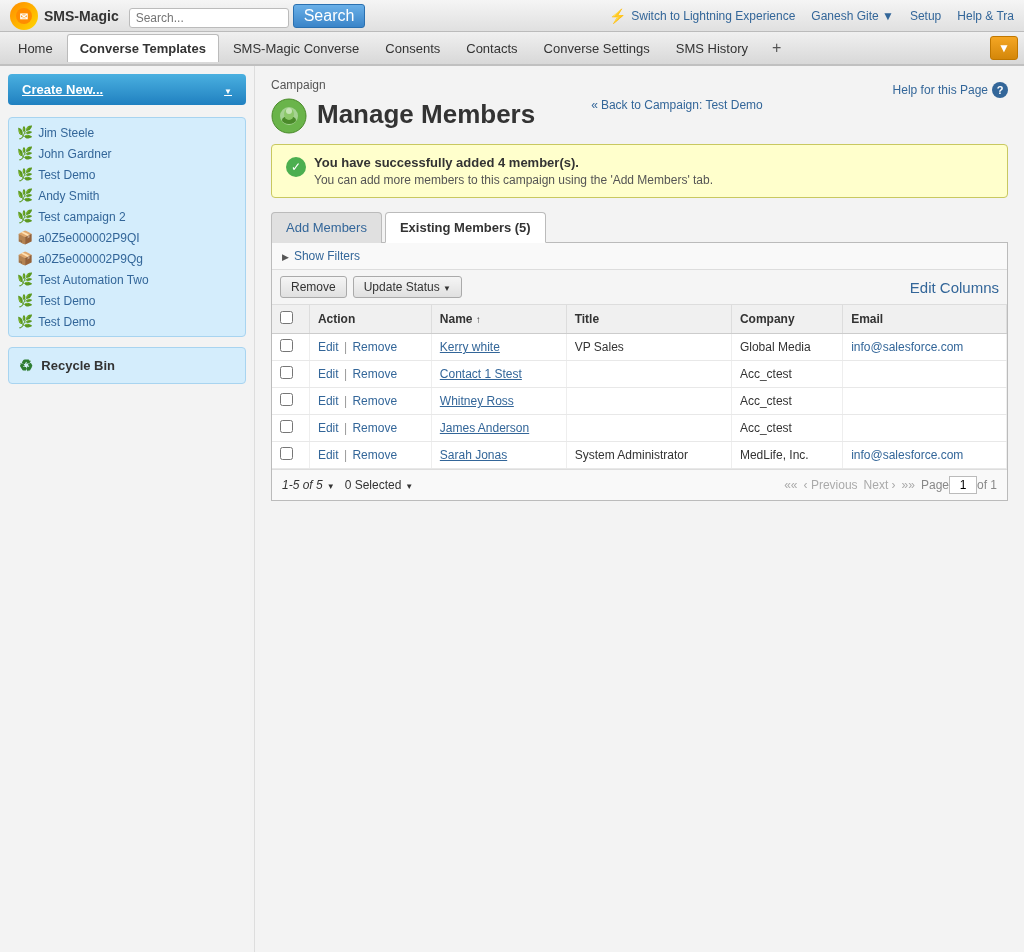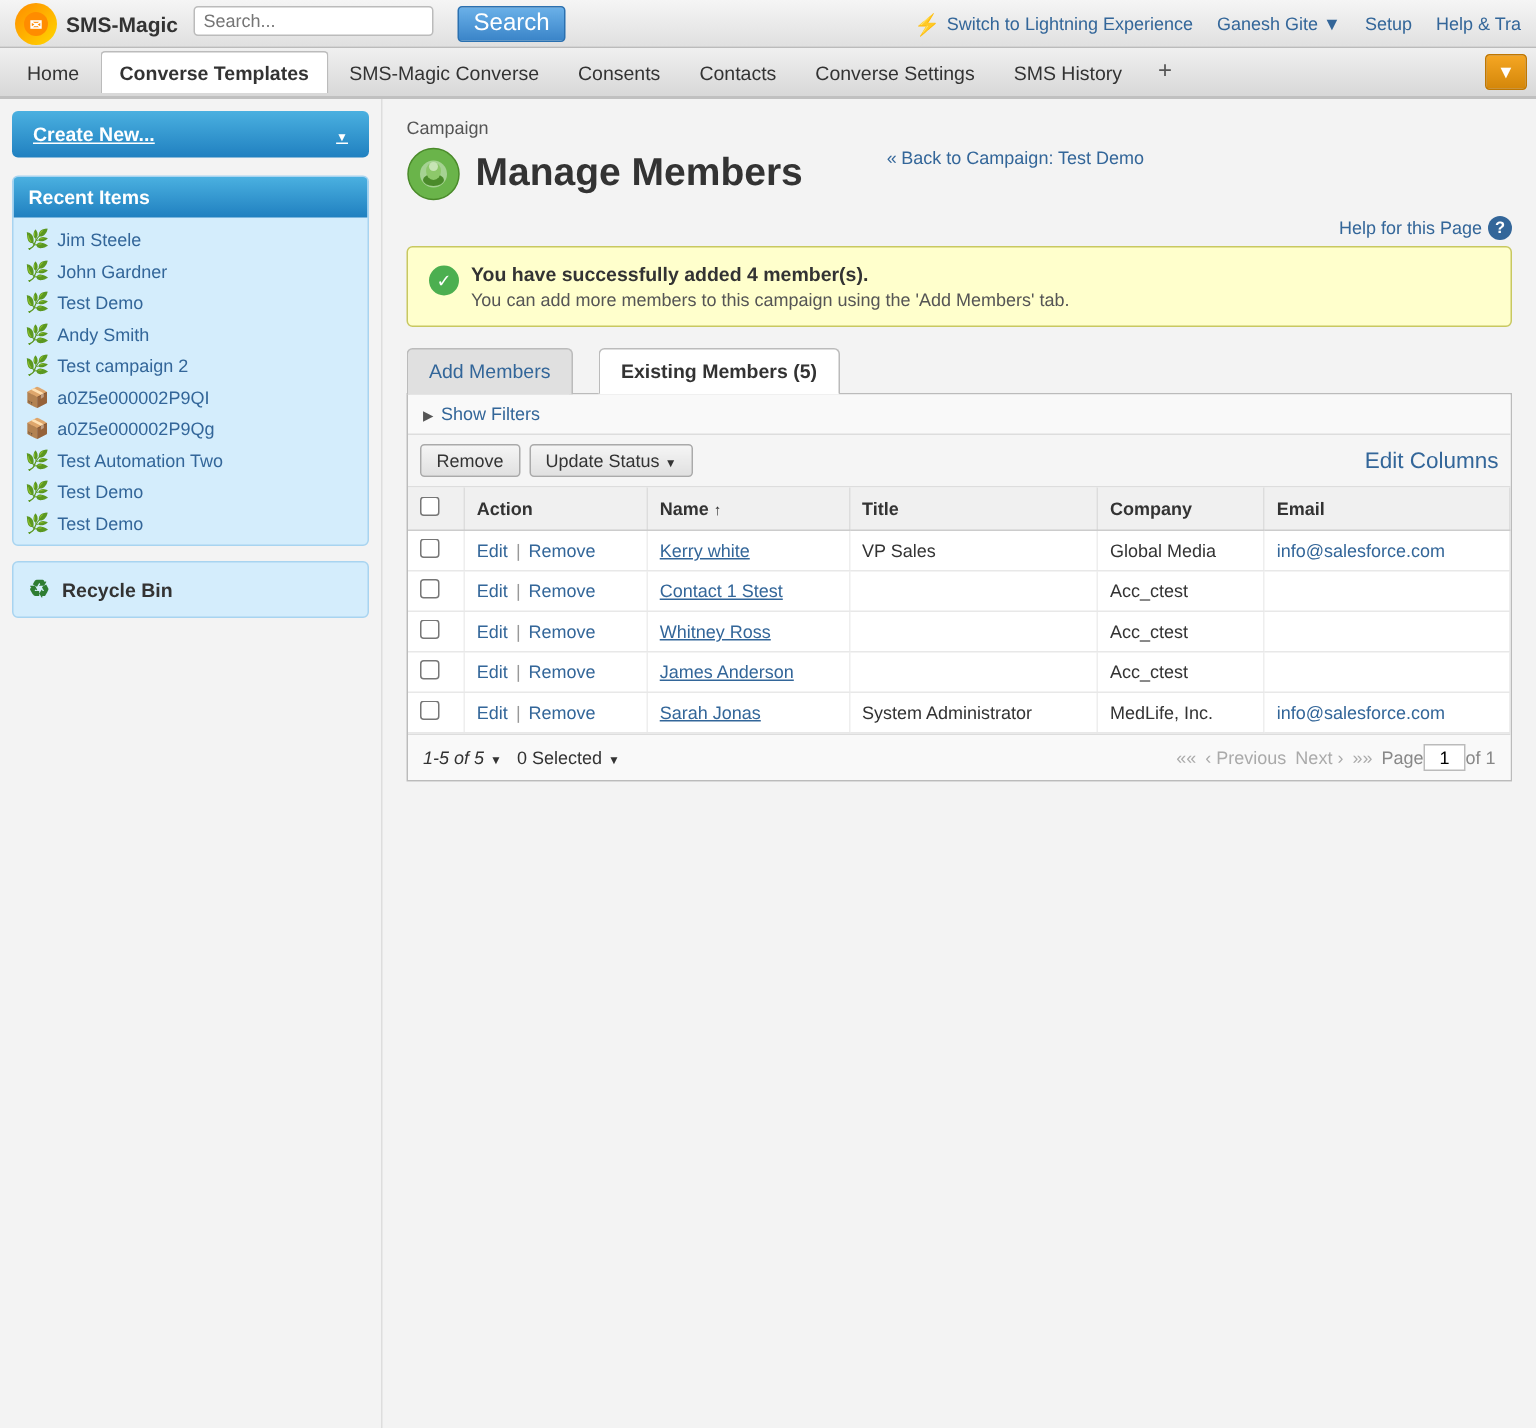--- a/index.html
+++ b/index.html
@@ -28,22 +28,22 @@
       height: 28px;
       background: linear-gradient(135deg, #ff8c00, #ffd700);
       border-radius: 50%;
       display: flex;
       align-items: center;
       justify-content: center;
       font-size: 14px;
     }
     #search-box {
       display: flex;
-      align-items: flex-start;
-      gap: 16px;
+      align-items: flex-end;
+      gap: 4px;
     }
     #search-box input {
       border: 1px solid #bbb;
       border-radius: 3px;
       padding: 2px 6px;
       font-size: 12px;
       width: 160px;
       background: #fff;
     }
     #search-box button {
@@ -270,21 +270,21 @@
     }
     .tab {
       padding: 7px 14px;
       font-size: 13px;
       cursor: pointer;
       border: 1px solid #bbb;
       border-bottom: none;
       background: #e0e0e0;
       color: #336699;
       border-radius: 4px 4px 0 0;
-      margin-right: 17px;
+      margin-right: 3px;
     }
     .tab.active {
       background: #fff;
       color: #333;
       font-weight: bold;
       border-bottom: 1px solid #fff;
       position: relative;
       z-index: 1;
     }
 
@@ -447,21 +447,20 @@
 
 <div id="layout">
 
   <div id="sidebar">
     <button id="create-new-btn">
       <span>Create New...</span>
       <span class="chevron-down"></span>
     </button>
 
     <div id="recent-items-section">
-      <div id="recent-items-header">Recent Items</div>
       <div id="recent-items-list">
         <div class="recent-item">
           <span class="recent-item-icon">🌿</span>
           <a class="recent-item-link">Jim Steele</a>
         </div>
         <div class="recent-item">
           <span class="recent-item-icon">🌿</span>
           <a class="recent-item-link">John Gardner</a>
         </div>
         <div class="recent-item">
@@ -500,21 +499,21 @@
     </div>
 
     <div id="recycle-bin">
       <span id="recycle-icon">♻</span>
       <span>Recycle Bin</span>
     </div>
   </div>
 
   <div id="main-content">
 
-    <div style="display:flex; align-items:flex-start; justify-content:space-between; margin-bottom:4px;flex-direction:column;">
+    <div style="display:flex; align-items:flex-start; justify-content:space-between; margin-bottom:4px;">
       <div>
         <div id="campaign-label">Campaign</div>
         <div id="page-header">
           <div style="display:flex; align-items:center; gap:10px;">
             <div id="header-icon">
               <svg width="36" height="36" viewBox="0 0 36 36">
                 <circle cx="18" cy="18" r="17" fill="#6ab44a" stroke="#4a8a2a" stroke-width="1"></circle>
                 <circle cx="18" cy="18" r="9" fill="#fff" opacity="0.4"></circle>
                 <ellipse cx="18" cy="22" rx="7" ry="4" fill="#4a8a2a"></ellipse>
                 <ellipse cx="18" cy="16" rx="5" ry="6" fill="#8dc86a"></ellipse>

